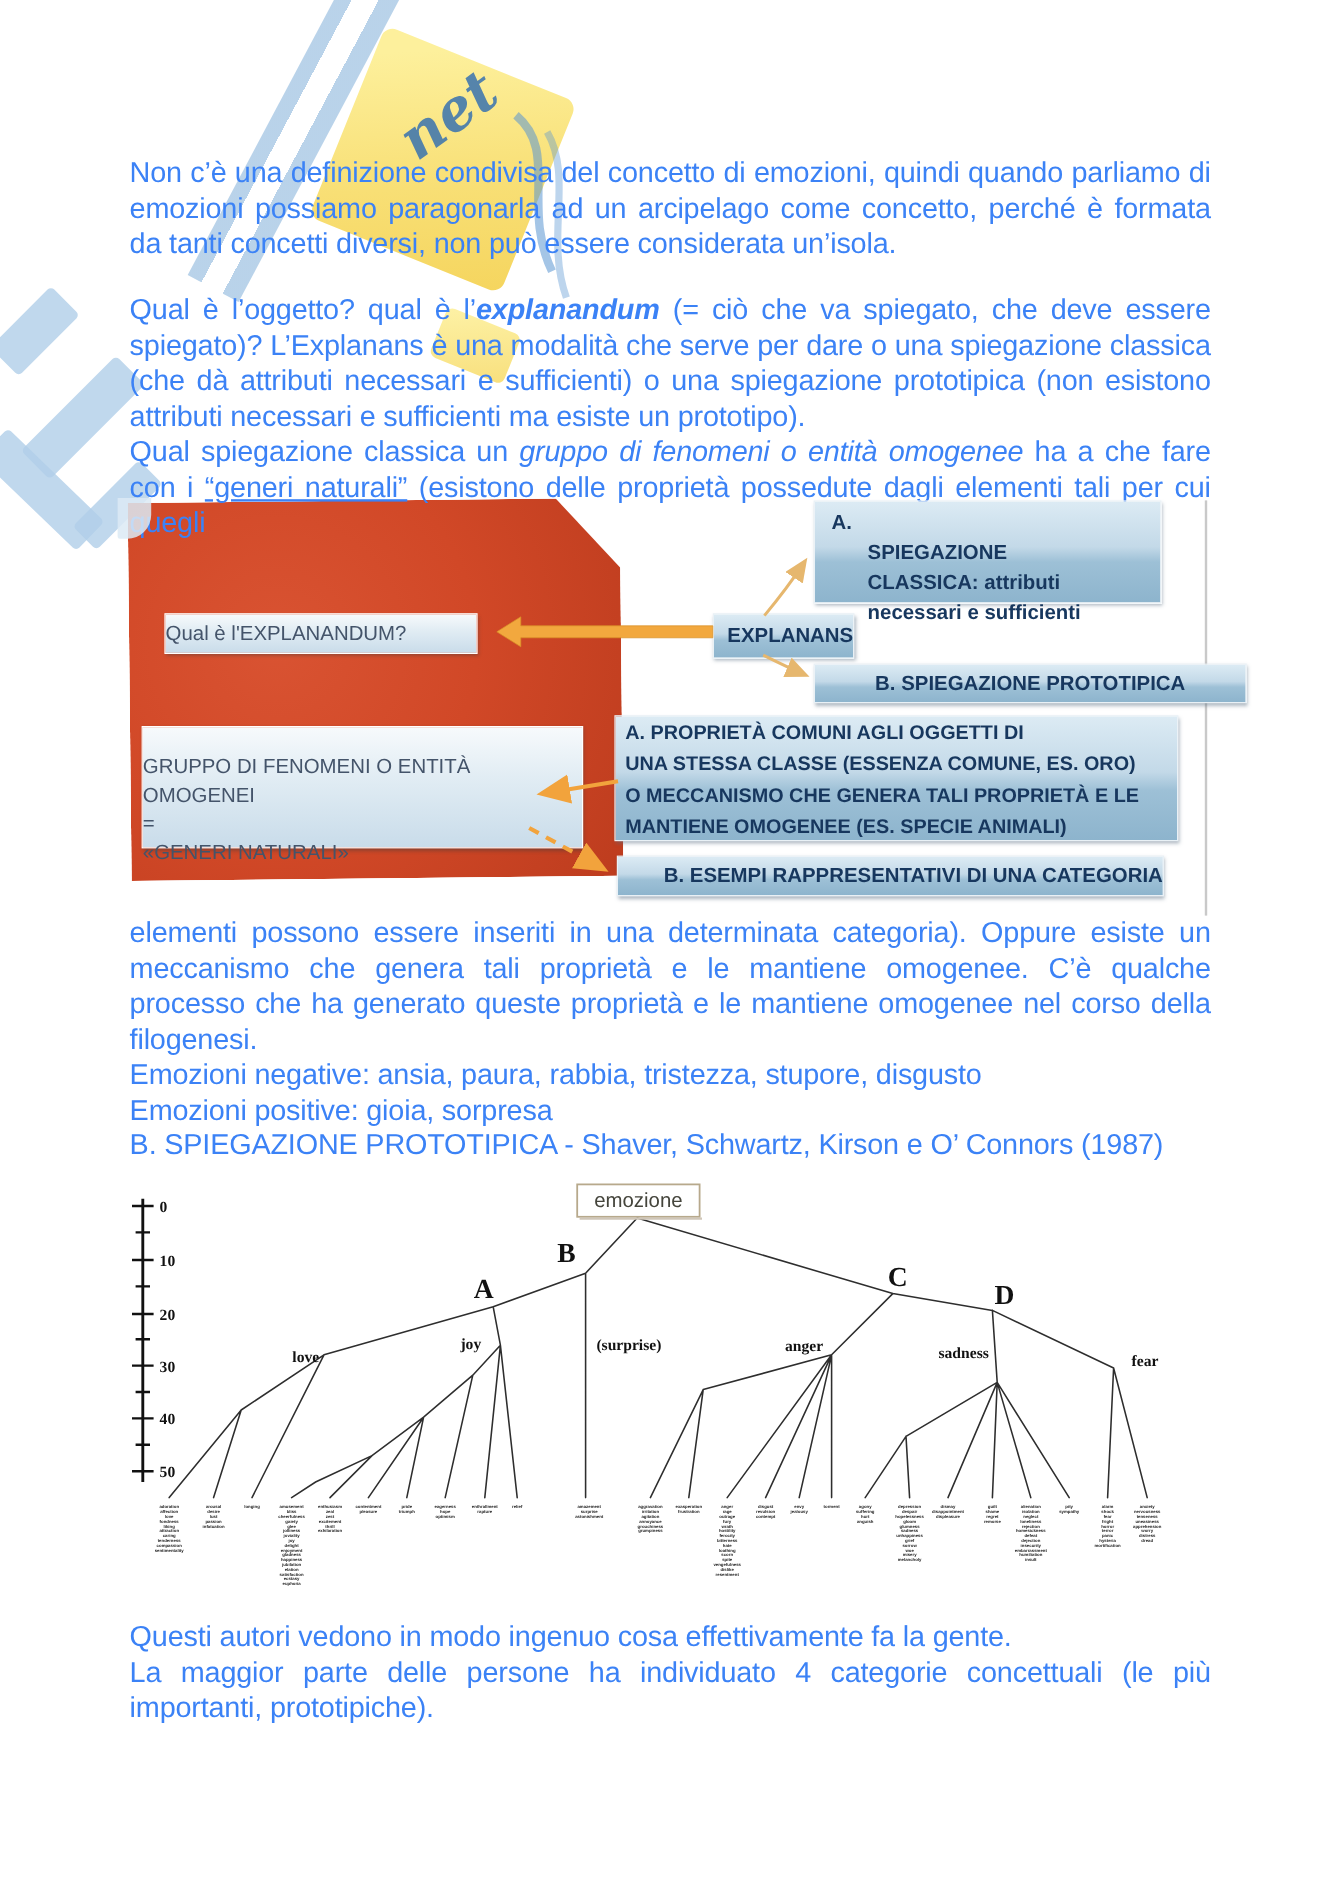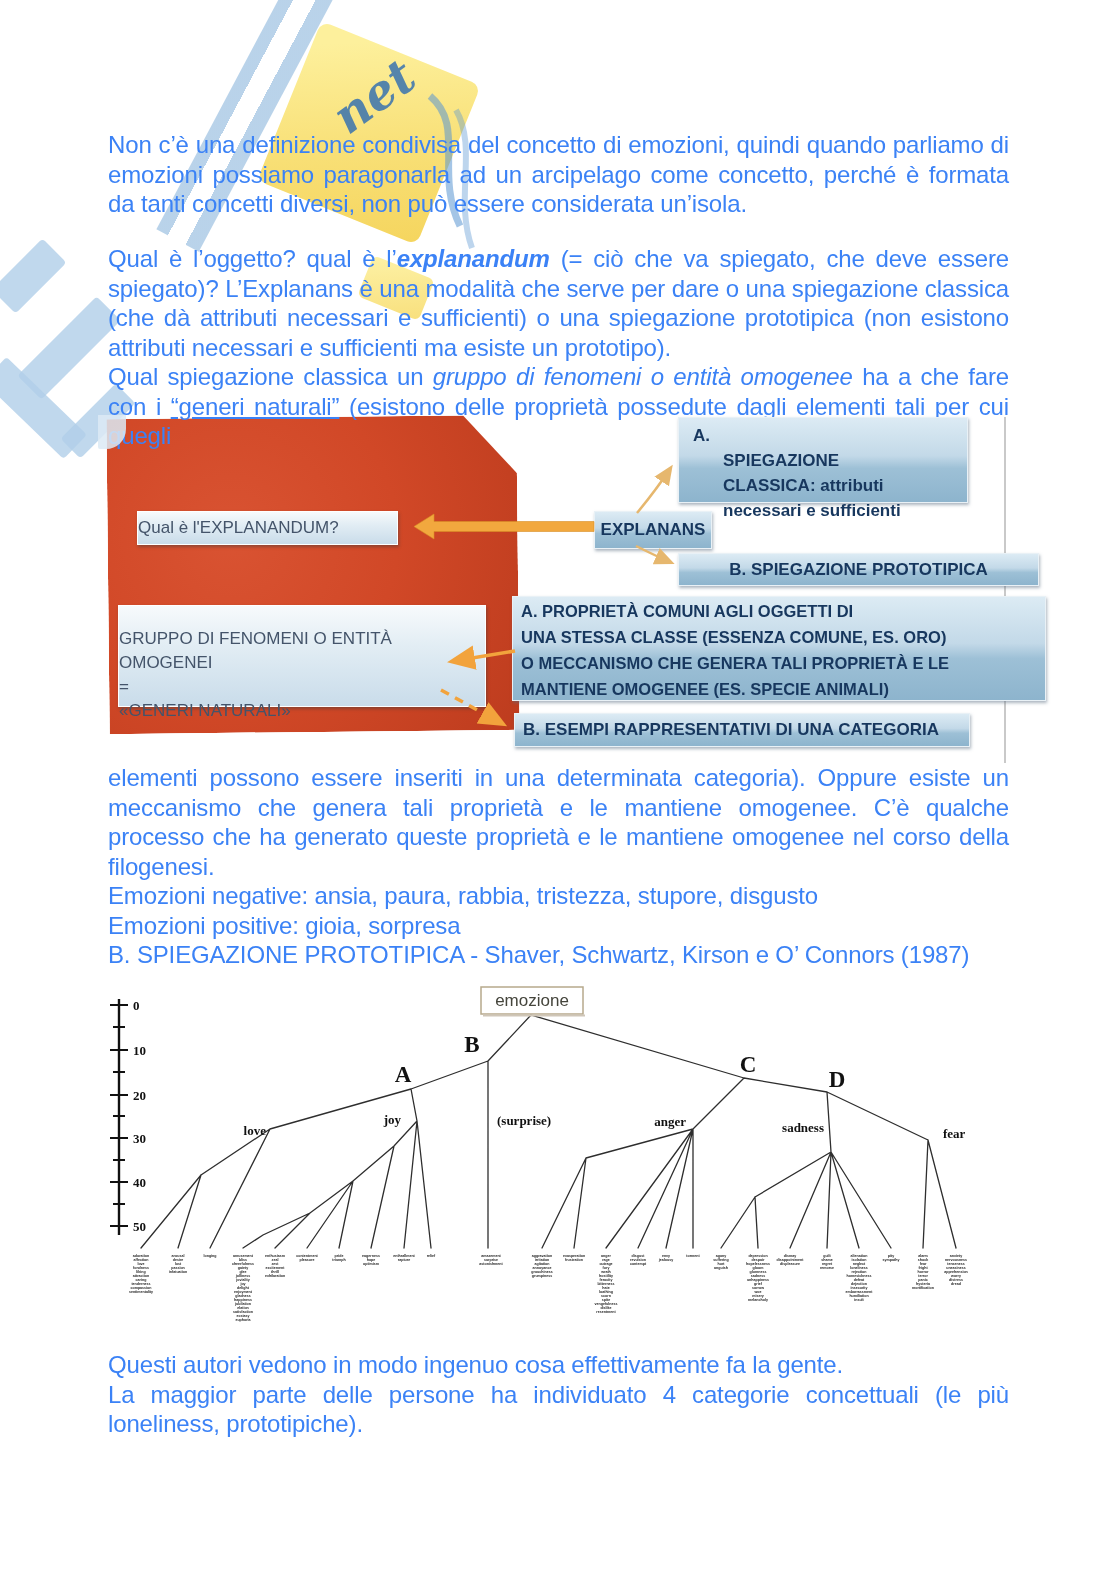--- a/index.html
+++ b/index.html
@@ -39,26 +39,26 @@
   .grayline{position:absolute;left:1004px;top:417px;width:2px;height:346px;background:#c9c9c9;z-index:1;}
   .box{position:absolute;z-index:2;box-sizing:border-box;}
   .lightbox{background:linear-gradient(#f7fafc 0%,#e2edf4 40%,#c9dcea 100%);
       border:1px solid #ffffff;box-shadow:1px 2px 3px rgba(60,60,60,.45);
       color:#44546a;text-align:left;}
   .bluebox{background:linear-gradient(#dcebf4 0%,#c3d9e8 45%,#9dc0d6 60%,#8db4cd 100%);
       border:1px solid #e9f1f6;box-shadow:1px 2px 3px rgba(90,110,130,.5);
       color:#17375e;font-weight:bold;}
   .b-explanandum{left:137px;top:511px;width:261px;height:34px;font-size:17px;line-height:32px;}
   .b-gruppo{left:118px;top:605px;width:368px;height:102px;font-size:17px;line-height:24px;padding-top:21px;white-space:pre-line;}
-  .b-explanans{left:594px;top:511px;width:118px;height:38px;font-size:17px;line-height:36px;text-align:center;}
+  .b-explanans{left:594px;top:511px;width:118px;height:38px;font-size:17px;line-height:36px;text-align:right;}
   .b-classica{left:678px;top:417px;width:290px;height:86px;font-size:17px;line-height:25px;padding:5px 6px 0 44px;white-space:pre-line;}
   .b-classica .badge{position:absolute;left:14px;top:5px;}
   .b-prototipica{left:678px;top:553px;width:361px;height:33px;font-size:17px;line-height:31px;text-align:center;}
-  .b-proprieta{left:512px;top:596px;width:534px;height:105px;font-size:16.5px;line-height:26px;padding:1px 4px 0 8px;white-space:pre-line;}
-  .b-esempi{left:514px;top:713px;width:456px;height:34px;font-size:17px;line-height:32px;padding-left:8px;}
+  .b-proprieta{left:512px;top:596px;width:470px;height:105px;font-size:16.5px;line-height:26px;padding:1px 4px 0 8px;white-space:pre-line;}
+  .b-esempi{left:514px;top:713px;width:456px;height:34px;font-size:17px;line-height:32px;padding-left:8px;text-align:right;}
   .arrows{position:absolute;left:100px;top:405px;z-index:3;}
   .wmscript{position:absolute;left:408px;top:88px;z-index:0;}
   
   .dendro{position:absolute;left:100px;top:985px;z-index:2;}
   .edge{stroke:#2e2e2e;stroke-width:1.3;fill:none;stroke-linecap:round;}
   .axis{stroke:#111;stroke-width:2.4;fill:none;}
   .tick{stroke:#111;stroke-width:2;fill:none;}
   .ticklab{font-family:"Liberation Serif",serif;font-weight:bold;font-size:13px;fill:#111;}
   .clbig{font-family:"Liberation Serif",serif;font-weight:bold;font-size:23px;fill:#111;}
   .clsm{font-family:"Liberation Serif",serif;font-weight:bold;font-size:13px;fill:#111;}
@@ -191,16 +191,16 @@
         <text class="leafcol" x="759" y="272"><tspan x="759" dy="0">alienation</tspan><tspan x="759" dy="4">isolation</tspan><tspan x="759" dy="4">neglect</tspan><tspan x="759" dy="4">loneliness</tspan><tspan x="759" dy="4">rejection</tspan><tspan x="759" dy="4">homesickness</tspan><tspan x="759" dy="4">defeat</tspan><tspan x="759" dy="4">dejection</tspan><tspan x="759" dy="4">insecurity</tspan><tspan x="759" dy="4">embarrassment</tspan><tspan x="759" dy="4">humiliation</tspan><tspan x="759" dy="4">insult</tspan></text>
         <text class="leafcol" x="791" y="272"><tspan x="791" dy="0">pity</tspan><tspan x="791" dy="4">sympathy</tspan></text>
         <text class="leafcol" x="823" y="272"><tspan x="823" dy="0">alarm</tspan><tspan x="823" dy="4">shock</tspan><tspan x="823" dy="4">fear</tspan><tspan x="823" dy="4">fright</tspan><tspan x="823" dy="4">horror</tspan><tspan x="823" dy="4">terror</tspan><tspan x="823" dy="4">panic</tspan><tspan x="823" dy="4">hysteria</tspan><tspan x="823" dy="4">mortification</tspan></text>
         <text class="leafcol" x="856" y="272"><tspan x="856" dy="0">anxiety</tspan><tspan x="856" dy="4">nervousness</tspan><tspan x="856" dy="4">tenseness</tspan><tspan x="856" dy="4">uneasiness</tspan><tspan x="856" dy="4">apprehension</tspan><tspan x="856" dy="4">worry</tspan><tspan x="856" dy="4">distress</tspan><tspan x="856" dy="4">dread</tspan></text>
       </g>
   </svg>
 
   <div class="para" style="top:1350px">
     <p class="nl">Questi autori vedono in modo ingenuo cosa effettivamente fa la gente.</p>
     <p class="jl">La maggior parte delle persone ha individuato 4 categorie concettuali (le più</p>
-    <p class="nl">loneliness, prototipiche).</p>
+    <p class="nl">importanti, prototipiche).</p>
   </div>
 
 </div>
 
 </body></html>

